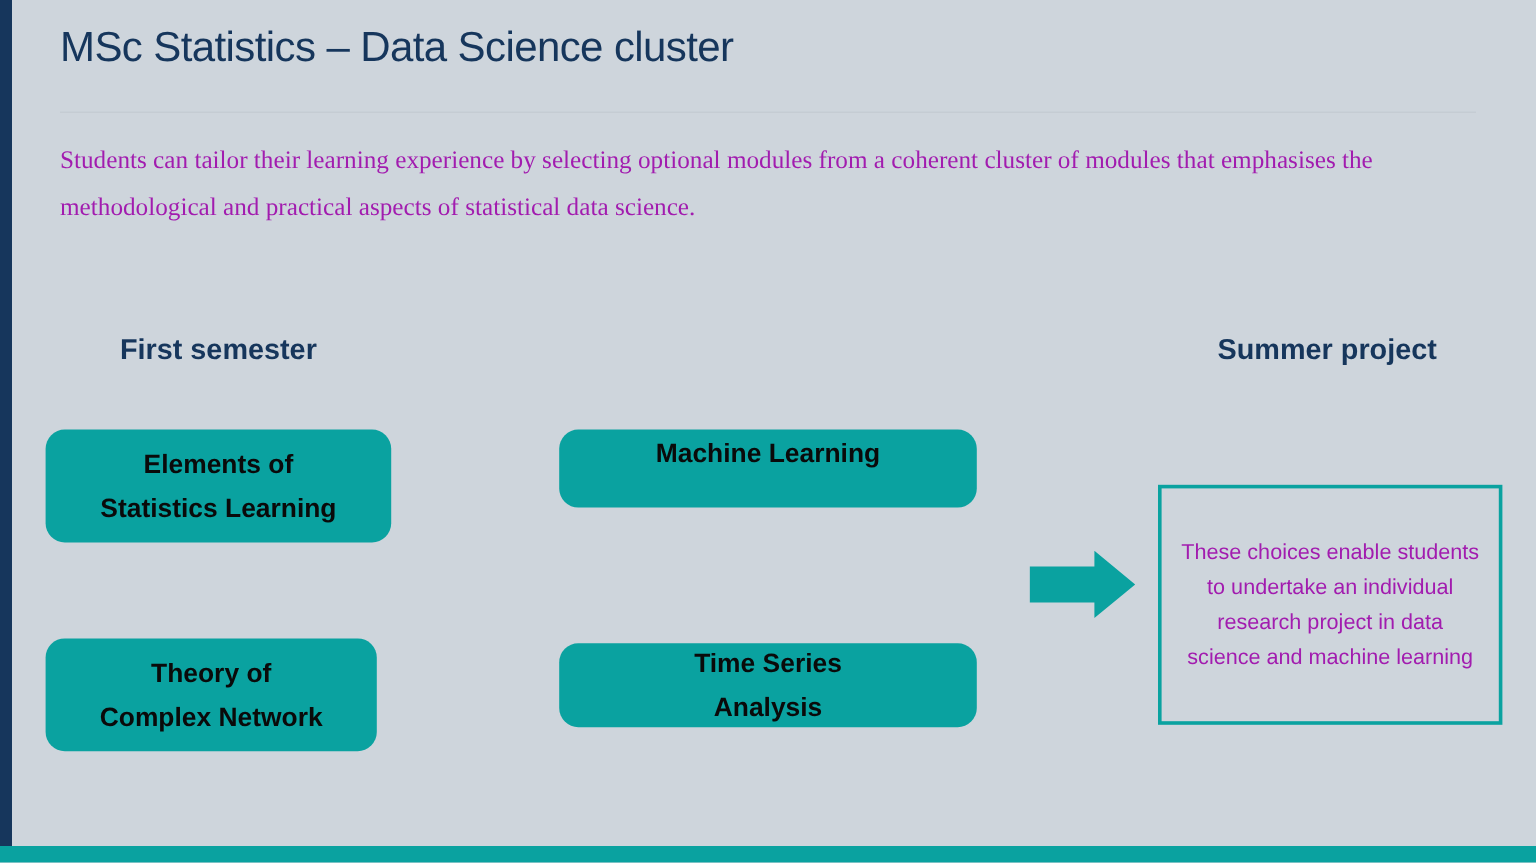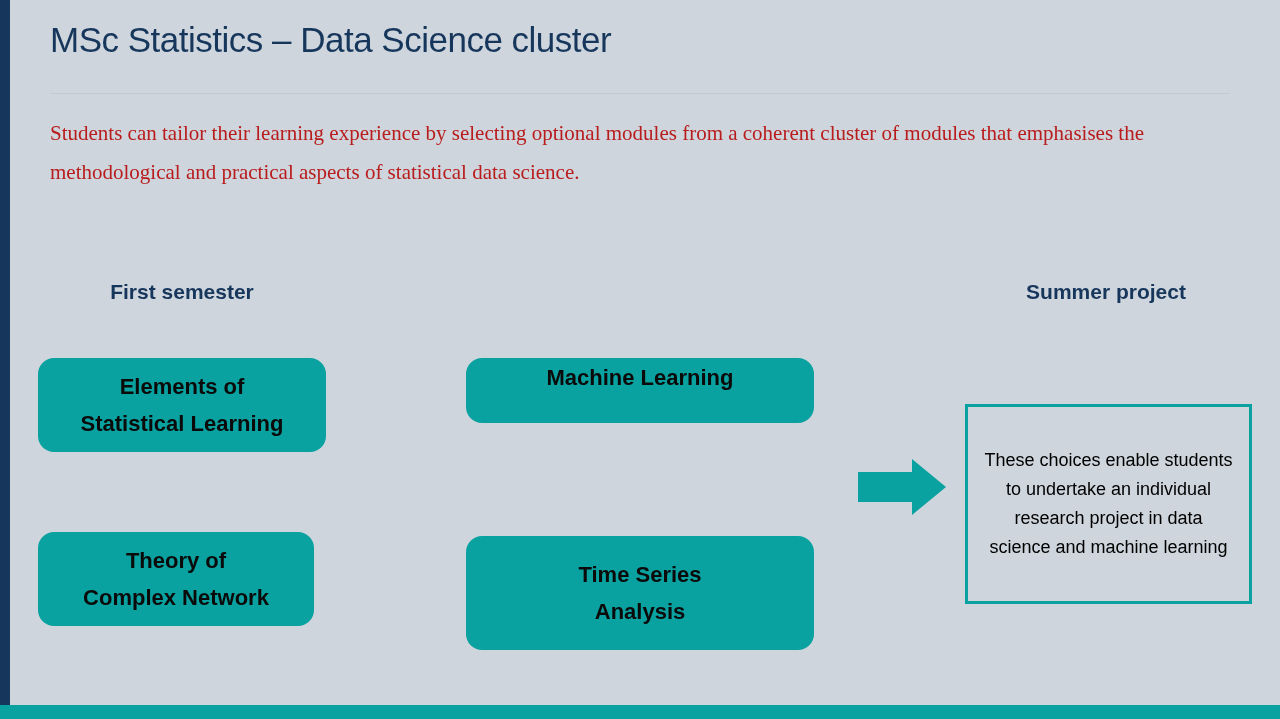--- a/index.html
+++ b/index.html
@@ -47,26 +47,26 @@
     background: #c2cad2;
   }
   .intro {
     position: absolute;
     left: 50px; top: 114px;
     width: 1120px;
     margin: 0;
     font-family: "Liberation Serif", serif;
     font-size: 21px;
     line-height: 39px;
-    color: #b91c1c;
+    color: #a21caf;
   }
   .col-header {
     position: absolute;
     top: 277px;
-    font-size: 21px;
+    font-size: 24px;
     font-weight: 700;
     color: var(--navy, #16365c);
     text-align: center;
     line-height: 30px;
   }
   .h1pos { left: 38px;  width: 288px; }
   .h2pos { left: 466px; width: 348px; }
   .h3pos { left: 960px; width: 292px; }
   .module-box {
     position: absolute;
@@ -81,42 +81,42 @@
     color: var(--box-text, #0a0a0a);
     font-weight: 700;
     font-size: 22px;
     line-height: 37px;
     text-align: center;
     white-space: pre-line;
   }
   .boxA { left: 38px;  top: 358px; width: 288px; height: 94px; }
   .boxB { left: 38px;  top: 532px; width: 276px; height: 94px; align-items: center; }
   .boxC { left: 466px; top: 358px; width: 348px; height: 65px; padding-bottom: 26px; }
-  .boxD { left: 466px; top: 536px; width: 348px; height: 114px; }
+  .boxD { left: 466px; top: 536px; width: 348px; height: 70px; }
   .arrow {
     position: absolute;
     left: 858px; top: 459px;
     width: 88px; height: 56px;
     display: block;
   }
   .note-box {
     position: absolute;
     left: 965px; top: 404px;
     width: 287px; height: 200px;
     border: 3px solid var(--teal, #0aa2a0);
     box-sizing: border-box;
     display: flex;
     align-items: center;
     justify-content: center;
     padding: 8px 14px;
   }
   .note-text {
     font-size: 18px;
     line-height: 29px;
-    color: #000000;
+    color: #a21caf;
     text-align: center;
   }
 </style>
 </head>
 <body>
 
 <div class="slide">
 
   <div class="left-bar"></div>
   <div class="bottom-bar"></div>
@@ -124,21 +124,21 @@
   <h1 class="title">MSc Statistics – Data Science cluster</h1>
   <div class="title-rule"></div>
 
   <p class="intro">Students can tailor their learning experience by selecting optional modules from a coherent cluster of modules that emphasises the methodological and practical aspects of statistical data science.</p>
 
   <div class="col-header h1pos">First semester</div>
   <div class="col-header h3pos">Summer project</div>
 
   <div class="module-box boxA">
     <span class="module-label">Elements of
-Statistical Learning</span>
+Statistics Learning</span>
   </div>
 
   <div class="module-box boxB">
     <span class="module-label">Theory of
 Complex Network</span>
   </div>
 
   <div class="module-box boxC">
     <span class="module-label">Machine Learning</span>
   </div>

